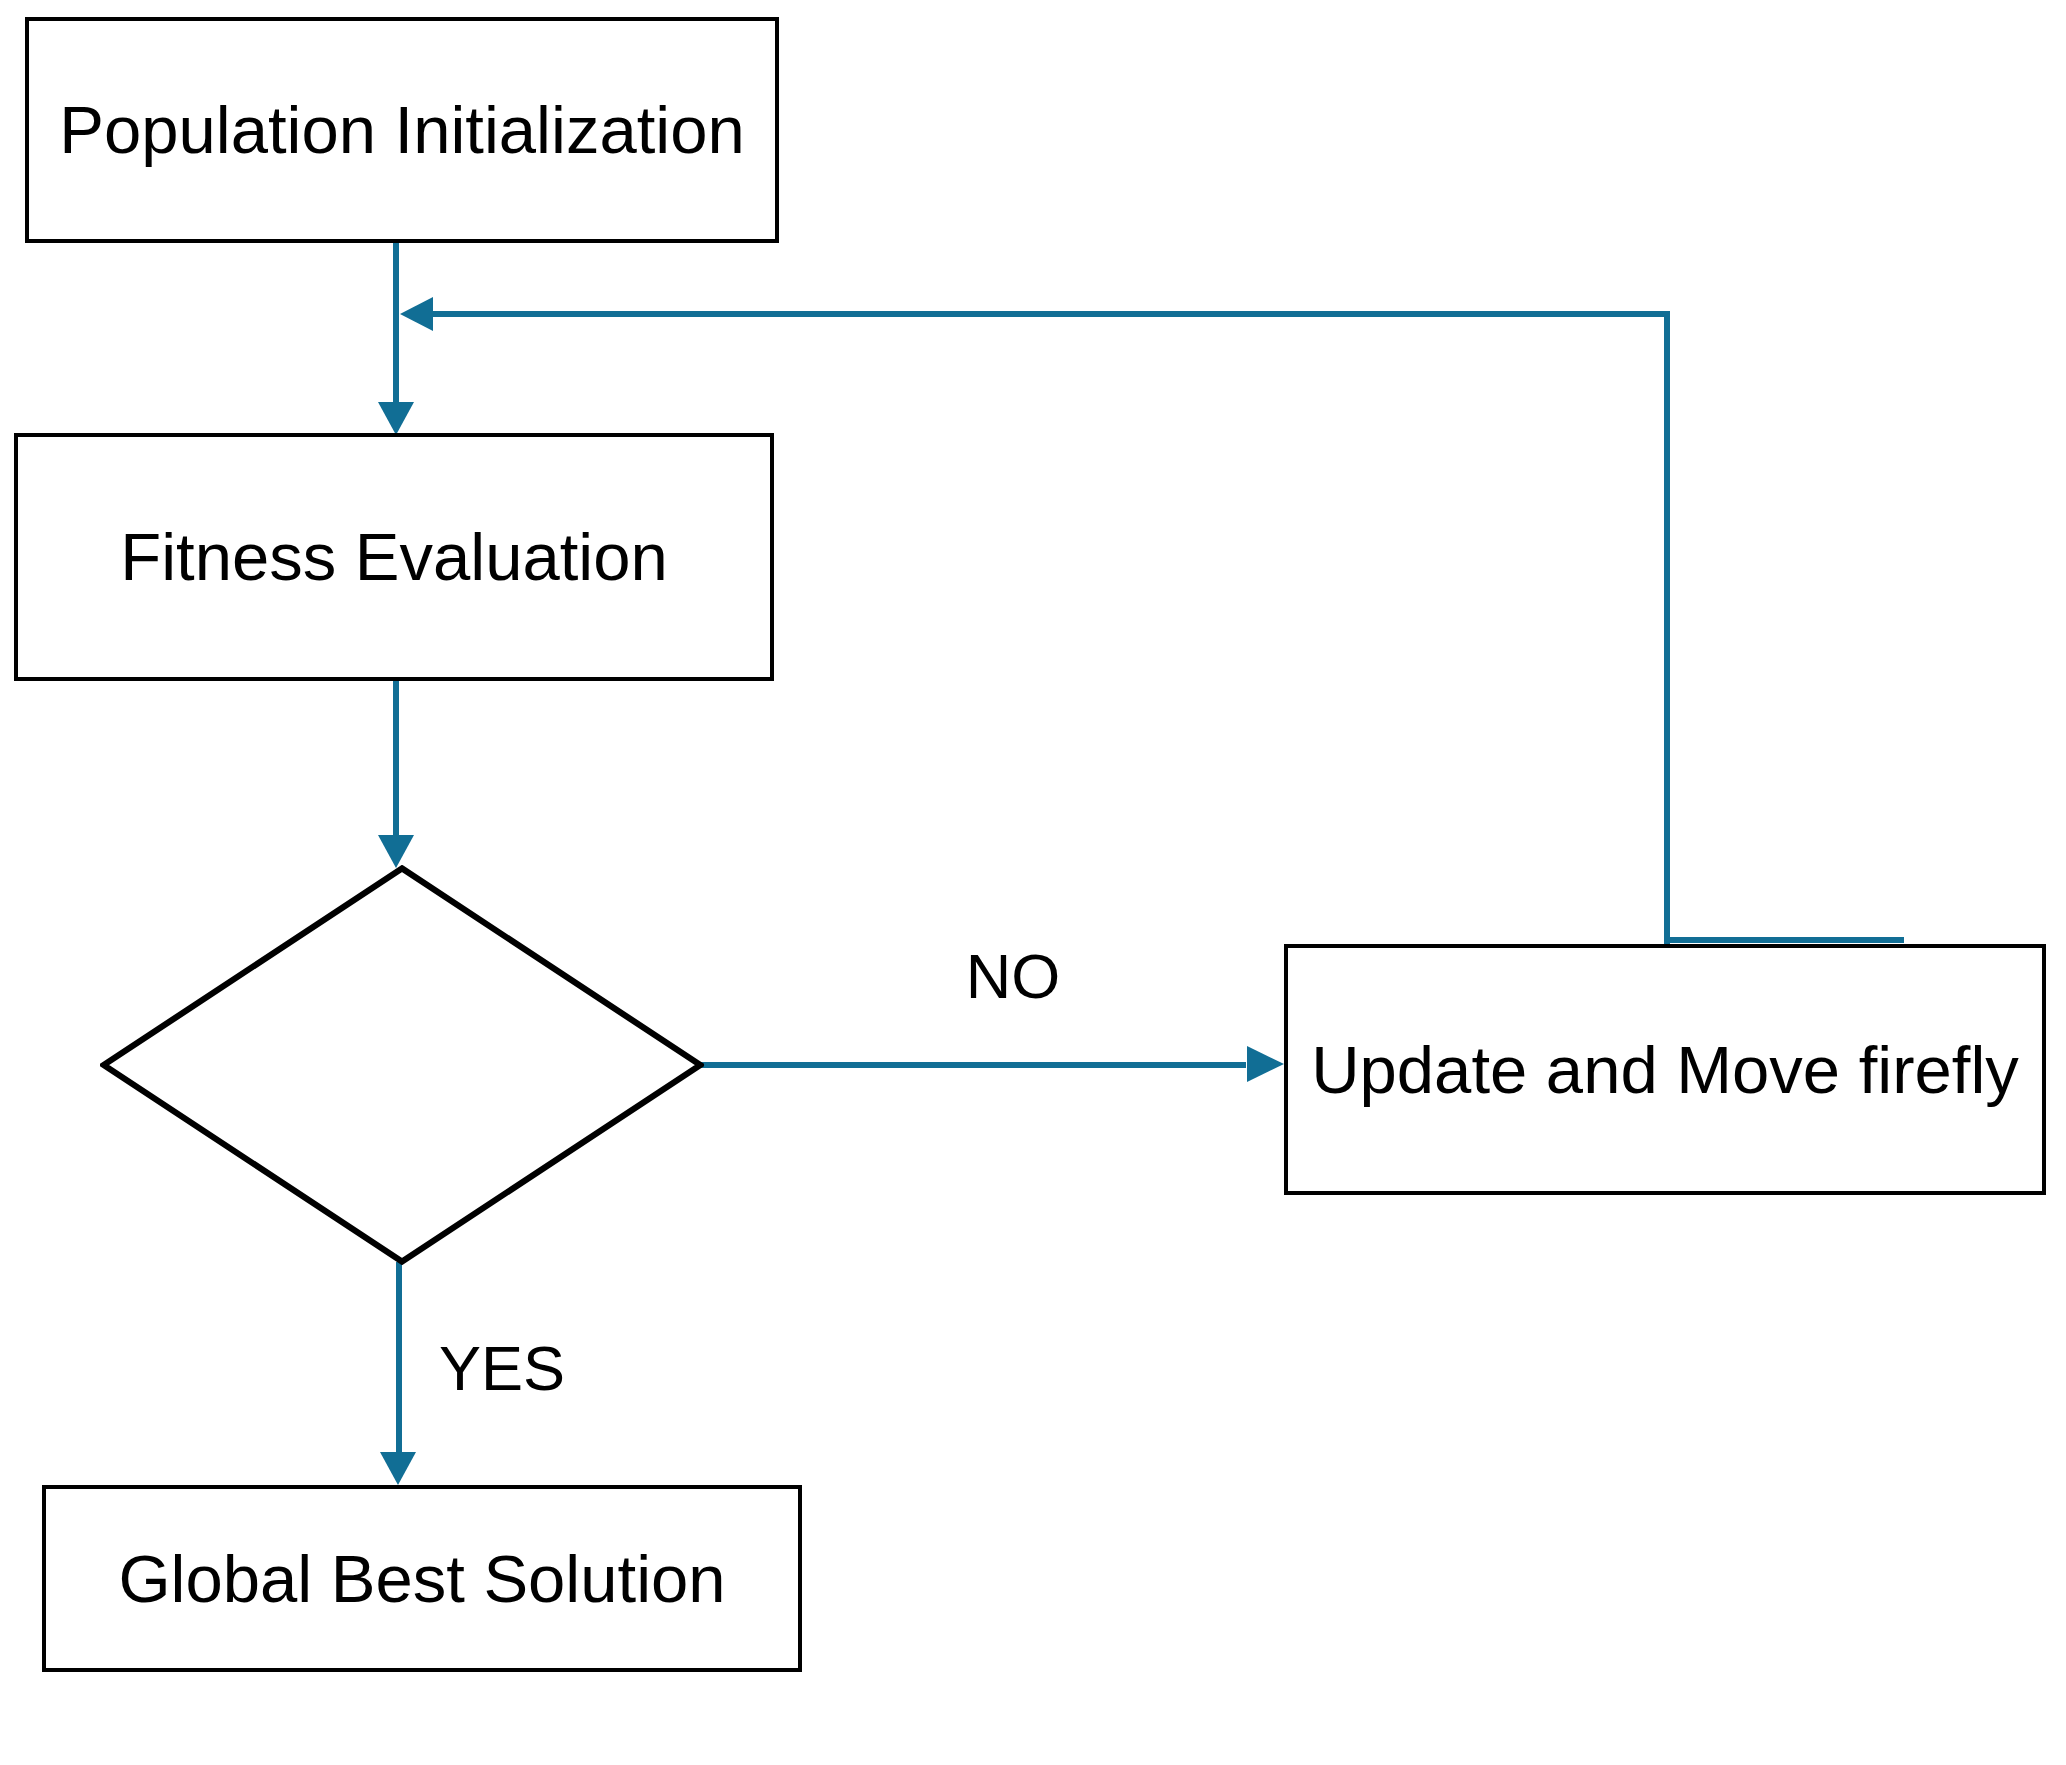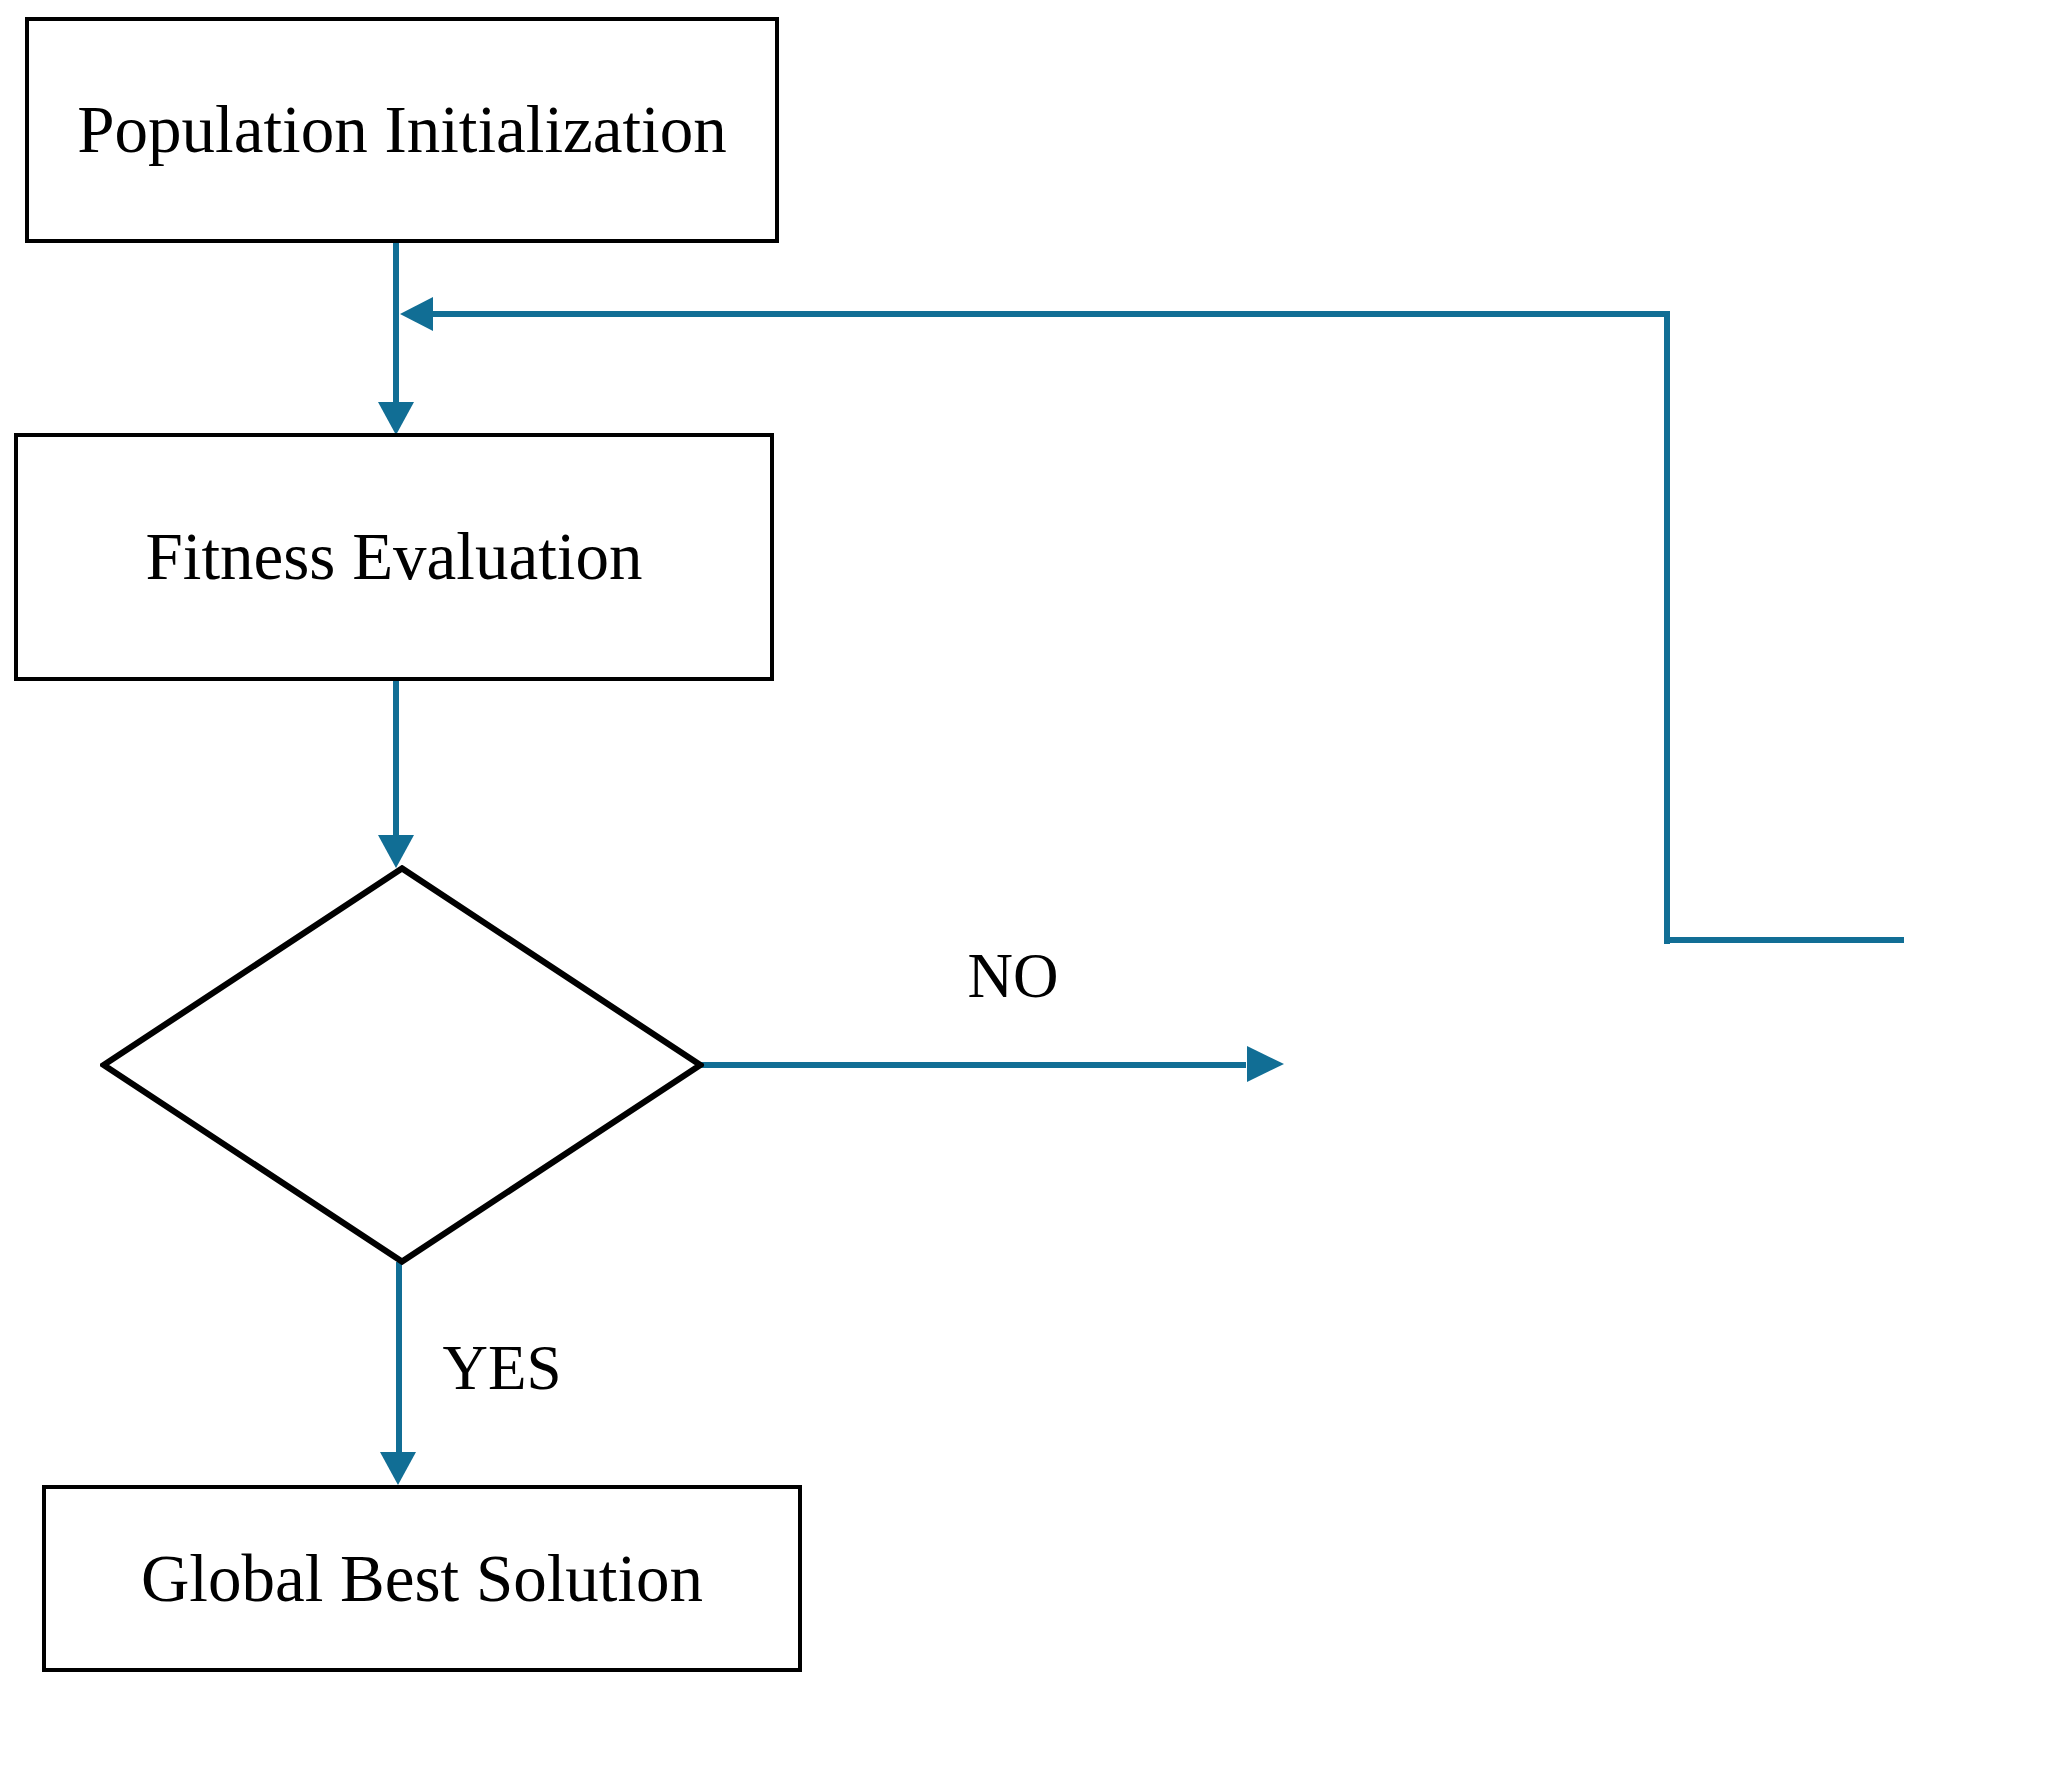--- a/index.html
+++ b/index.html
@@ -7,21 +7,21 @@
     --stroke:#000000;
     --text:#000000;
     --bg:#FFFFFF;
   }
   html,body{margin:0;padding:0;background:var(--bg);}
   #canvas{
     position:relative;
     width:2066px;
     height:1765px;
     background:var(--bg);
-    font-family:Liberation Serif, serif;
+    font-family:Liberation Sans, sans-serif;
     color:var(--text);
     overflow:hidden;
     border-radius:13px;
   }
   
   .node{
     position:absolute;
     box-sizing:border-box;
     background:var(--bg);
     border:4.8px solid var(--stroke);
@@ -106,20 +106,23 @@
   </div>
 
   <div class="node" id="node-fitness">
     <span class="node-label">Fitness Evaluation</span>
   </div>
 
   <svg id="diamond-svg" viewBox="0 0 878 582" xmlns="http://www.w3.org/2000/svg">
     <polygon points="439,5 873,291 439,577 5,291" fill="#FFFFFF" stroke="#000000" stroke-width="9" stroke-linejoin="miter"></polygon>
   </svg>
 
+  <div class="node" id="node-update">
+    <span class="node-label">Update and Move firefly</span>
+  </div>
 
   <div class="node" id="node-global">
     <span class="node-label">Global Best Solution</span>
   </div>
 
   <div class="edge-label" id="label-no">NO</div>
   <div class="edge-label" id="label-yes">YES</div>
 
 </div>
 

